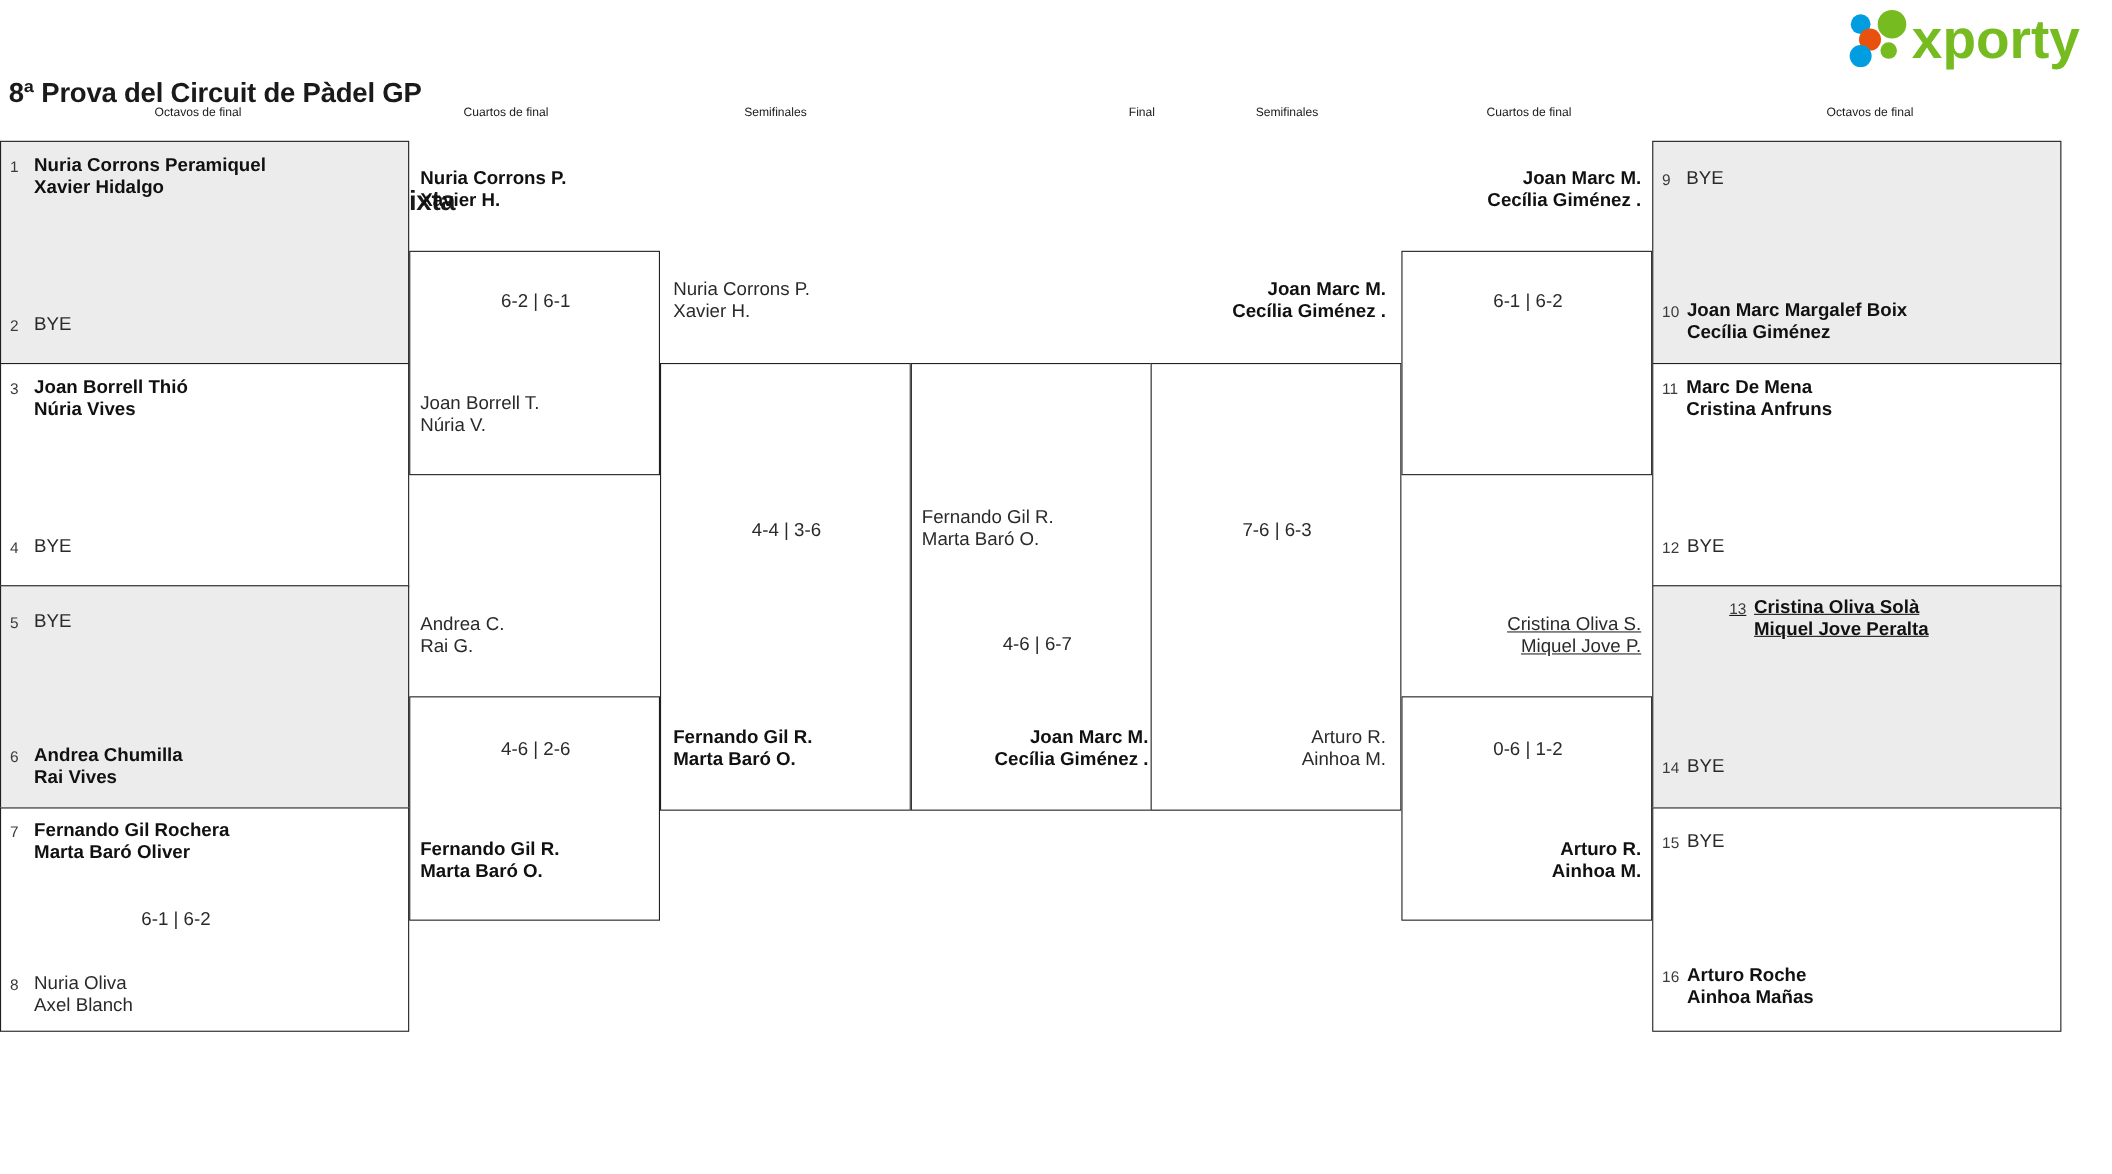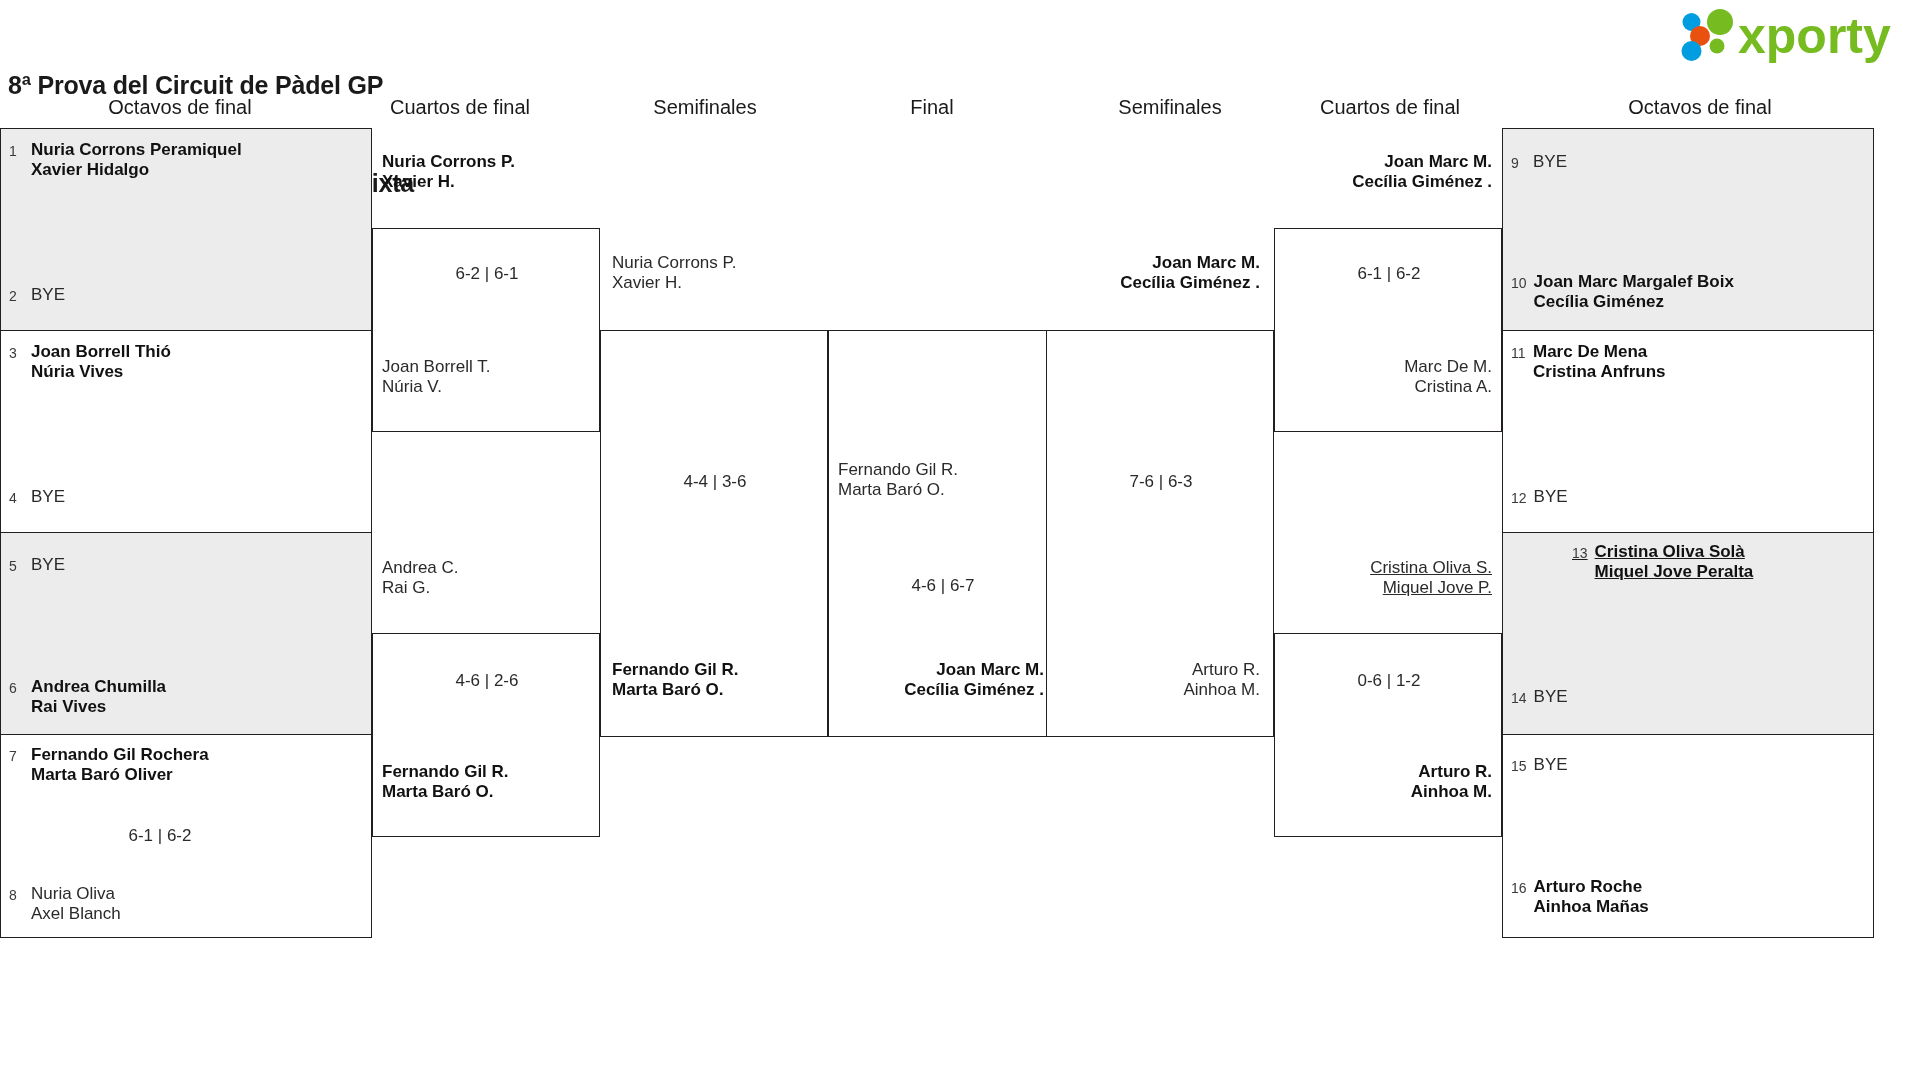--- a/index.html
+++ b/index.html
@@ -38,21 +38,21 @@
     position: absolute;
     right: 12px; top: 6px;
     width: 232px; height: 58px;
   }
   #logo svg { display: block; }
 
   
   .round-header {
     position: absolute;
     top: 96px;
-    font-size: 20px;
+    font-size: 11px;
     font-weight: 400;
     text-align: center;
     color: #1a1a1a;
     white-space: nowrap;
   }
 
   
   #bracket {
     position: absolute;
     left: 0; top: 0;
@@ -132,21 +132,21 @@
       <circle cx="41" cy="40" r="7.5" fill="#76bc21"></circle>
 
       <text x="62" y="47" font-family="Liberation Sans, sans-serif" font-size="50" font-weight="700" fill="#76bc21">xporty</text>
     </svg>
   </div>
 </div>
 
 <div class="round-header" style="left:50px;  width:260px;">Octavos de final</div>
 <div class="round-header" style="left:360px; width:200px;">Cuartos de final</div>
 <div class="round-header" style="left:615px; width:180px;">Semifinales</div>
-<div class="round-header" style="left:852px; width:160px;">Final</div>
+<div class="round-header" style="left:890px; width:160px;text-align:right;">Final</div>
 <div class="round-header" style="left:1080px;width:180px;">Semifinales</div>
 <div class="round-header" style="left:1290px;width:200px;">Cuartos de final</div>
 <div class="round-header" style="left:1570px;width:260px;">Octavos de final</div>
 
 <div id="bracket">
 
   <div class="box shaded" style="left:0px;  top:128px; width:372px; height:204px;"></div>
   <div class="box plain" style="left:0px;  top:330px; width:372px; height:204px;"></div>
   <div class="box shaded" style="left:0px;  top:532px; width:372px; height:204px;"></div>
   <div class="box plain" style="left:0px;  top:734px; width:372px; height:204px;"></div>
@@ -266,24 +266,20 @@
   </div>
   <div class="score" style="left:1056px; top:472px; width:210px;">7-6 | 6-3</div>
 
   <div class="box plain" style="left:1274px; top:228px; width:228px; height:204px;"></div>
   <div class="box plain" style="left:1274px; top:633px; width:228px; height:204px;"></div>
 
   <div class="team win ralign" style="left:1284px; top:152px; width:208px;">
     <span>Joan Marc M.</span>
     <span>Cecília Giménez .</span>
   </div>
-  <div class="team lose ralign" style="left:1284px; top:357px; width:208px;">
-    <span>Marc De M.</span>
-    <span>Cristina A.</span>
-  </div>
   <div class="score" style="left:1284px; top:264px; width:210px;">6-1 | 6-2</div>
 
   <div class="team lose ralign" style="left:1284px; top:558px; width:208px;text-decoration:underline;">
     <span>Cristina Oliva S.</span>
     <span>Miquel Jove P.</span>
   </div>
   <div class="team win ralign" style="left:1284px; top:762px; width:208px;">
     <span>Arturo R.</span>
     <span>Ainhoa M.</span>
   </div>

